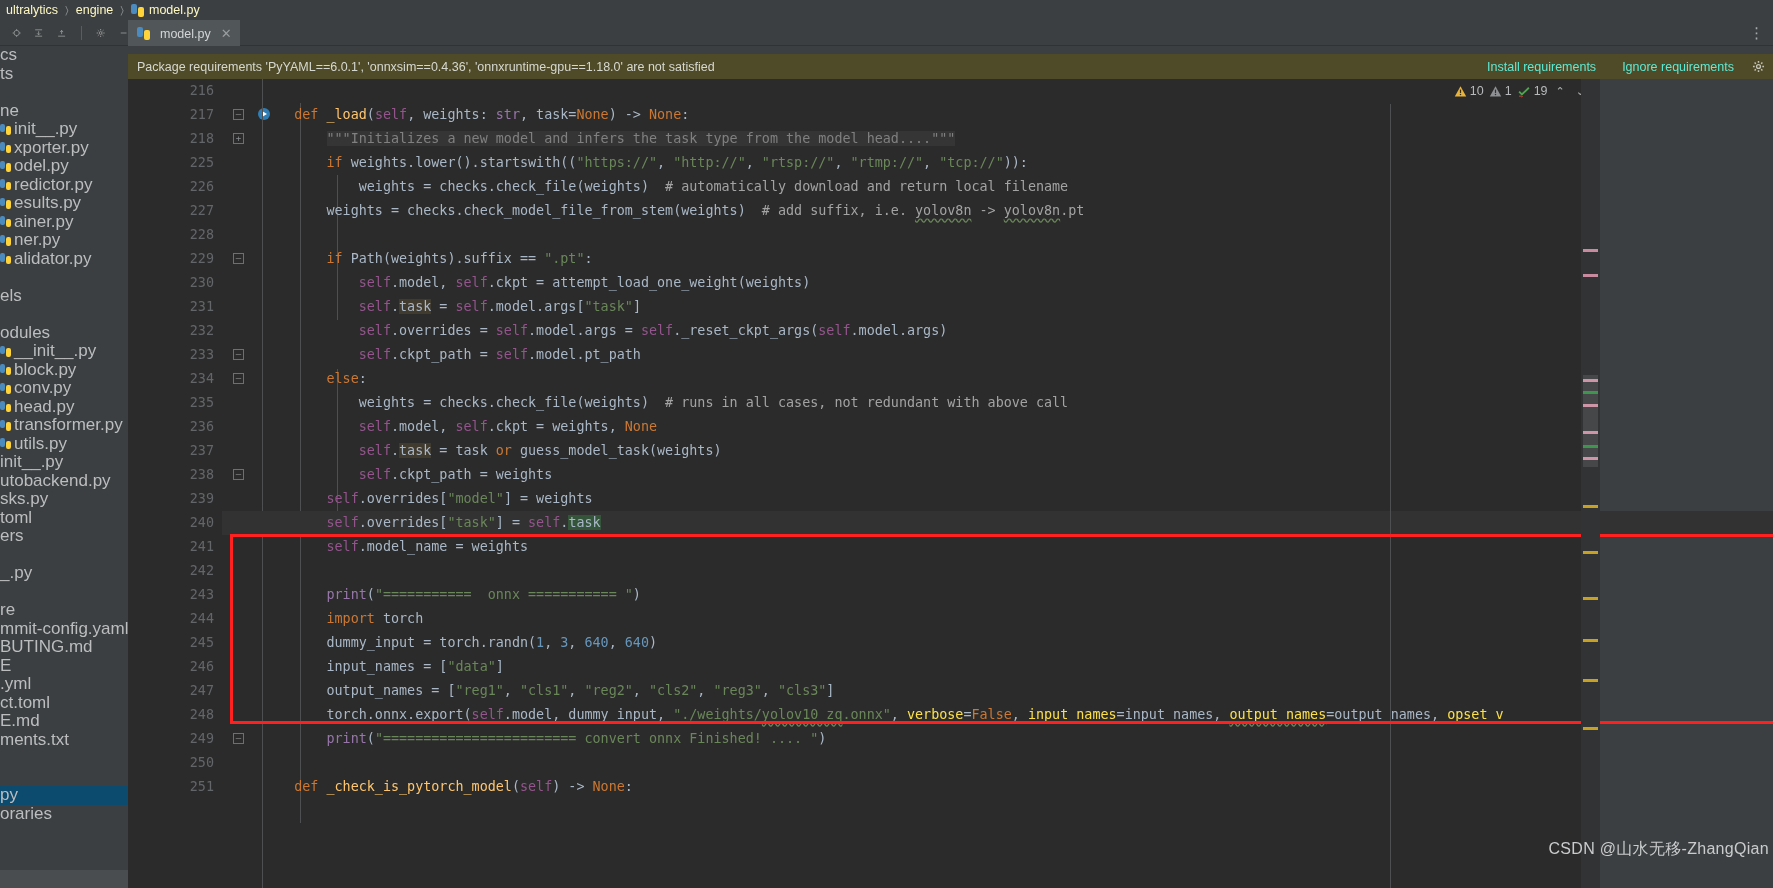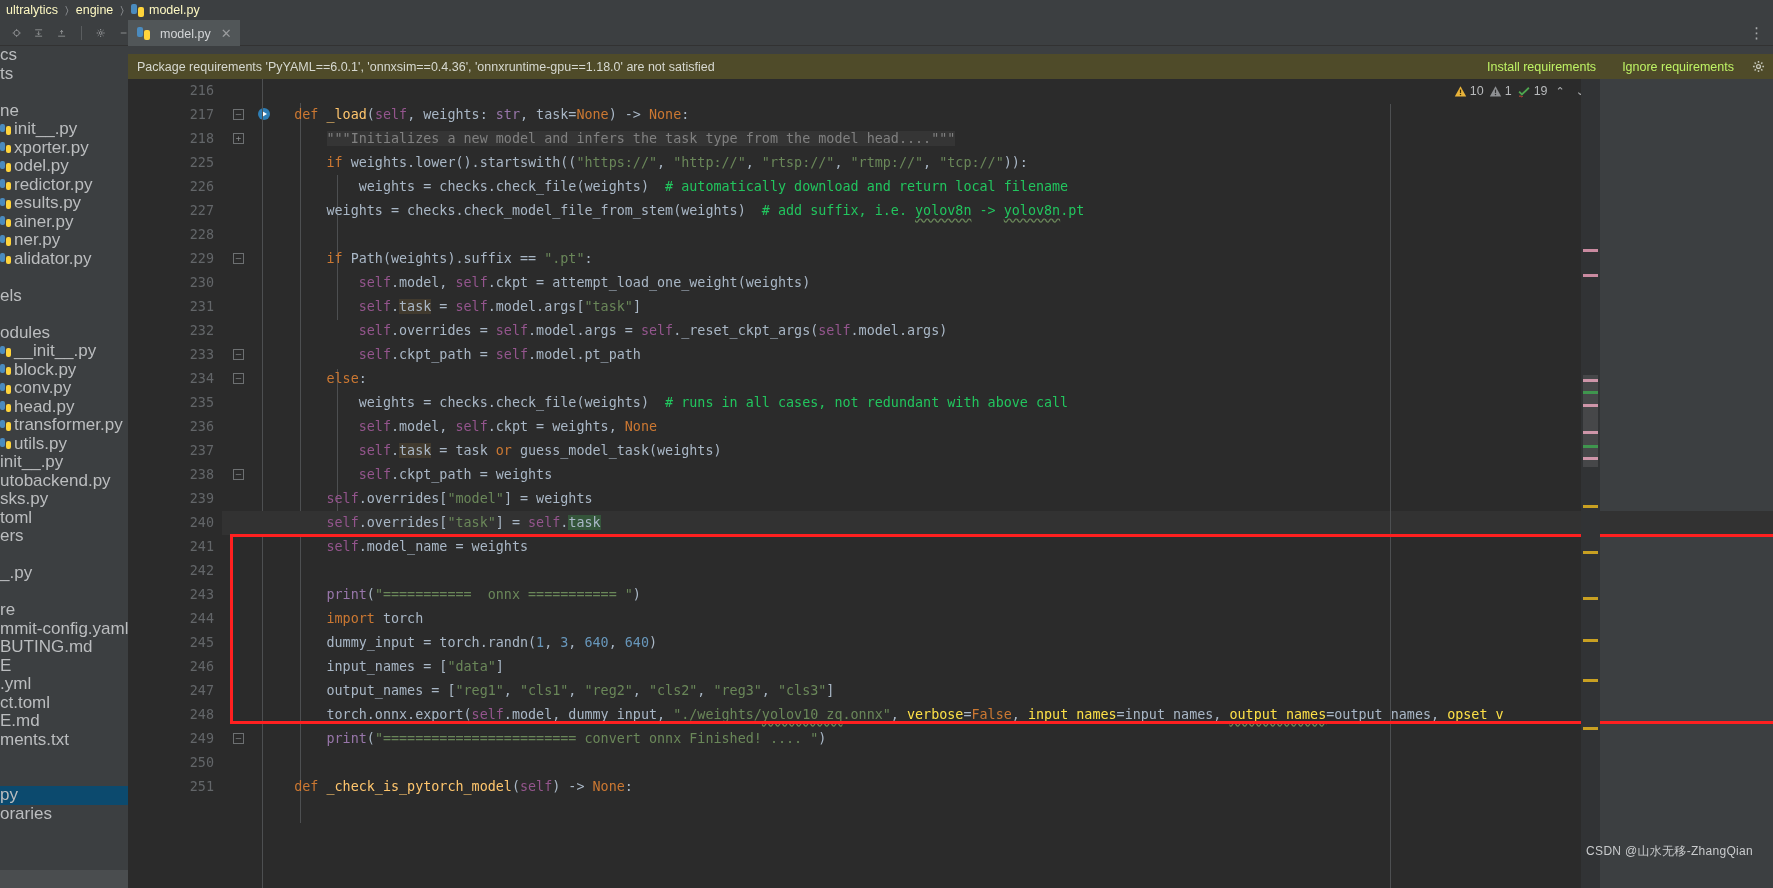--- a/index.html
+++ b/index.html
@@ -72,21 +72,21 @@
   }
 
   
   .banner{
     position:absolute; left:0; top:0; width:1645px; height:25px;
     background:#4f4b29; display:flex; align-items:center;
     font-size:12.5px; color:#d6d8d0; padding:0 8px 0 9px;
   }
   .banner .msg{flex:none;}
   .banner .sp{flex:1;}
-  .banner a{color:#bef264; text-decoration:none; margin-left:26px; white-space:nowrap;}
+  .banner a{color:#5eead4; text-decoration:none; margin-left:26px; white-space:nowrap;}
   .banner .gear{margin-left:18px; width:13px;height:13px; opacity:.85;}
 
   
   .inspbar{
     position:absolute; right:0; top:25px; height:24px;
     display:flex; align-items:center; gap:5px;
     font-size:12.5px; color:#b7b9bb; padding-right:12px;
   }
   .insp-grp{display:flex;align-items:center;gap:3px;}
   .chev{color:#b0b2b4; font-size:11px; padding:0 3px;}
@@ -124,21 +124,21 @@
 
   
   .guides{position:absolute; left:94px; top:0; width:1551px; height:817px; pointer-events:none;}
   .guide{position:absolute; width:1px; background:#4d4f51;}
 
   
   .kw{color:#cc7832;}
   .selfk{color:#94558d;}
   .str{color:#6a8759;}
   .num{color:#6897bb;}
-  .cmt{color:#22c55e;margin-top:36px;}
+  .cmt{color:#a3a3a3;margin-top:36px;}
   .doc{color:#808080;}
   .fn{color:#ffc66d;}
   .param{color:#fde047;}
   .dkw{color:#9876aa;}
   .plain{color:#a9b7c6;}
   .hlw{background:#413a2e;}
   .hlg{background:#34553a;}
   .docbg{background:#353535;}
   .sq{ text-decoration: underline; text-decoration-style: wavy;
        text-decoration-color:#6a8759; text-underline-offset:3px;}
@@ -155,21 +155,21 @@
   }
   .mk{position:absolute; right:2px; height:3px; width:15px;}
 
   
   .collapse-col{
     position:absolute; left:1262px; top:25px; width:1px; height:817px; background:#4d4f51;
   }
 
   
   .watermark{
-    position:absolute; right:20px; bottom:28px; color:#c9cbcd; font-size:12px;
+    position:absolute; right:4px; bottom:28px; color:#c9cbcd; font-size:16px;
     font-family:"Liberation Sans",sans-serif; letter-spacing:.3px;
   }
   
   .botstrip{position:absolute; left:0; bottom:0; width:128px; height:18px; background:#4a4d4f;}
 </style>
 </head>
 <body>
 
 <div class="app">
 

